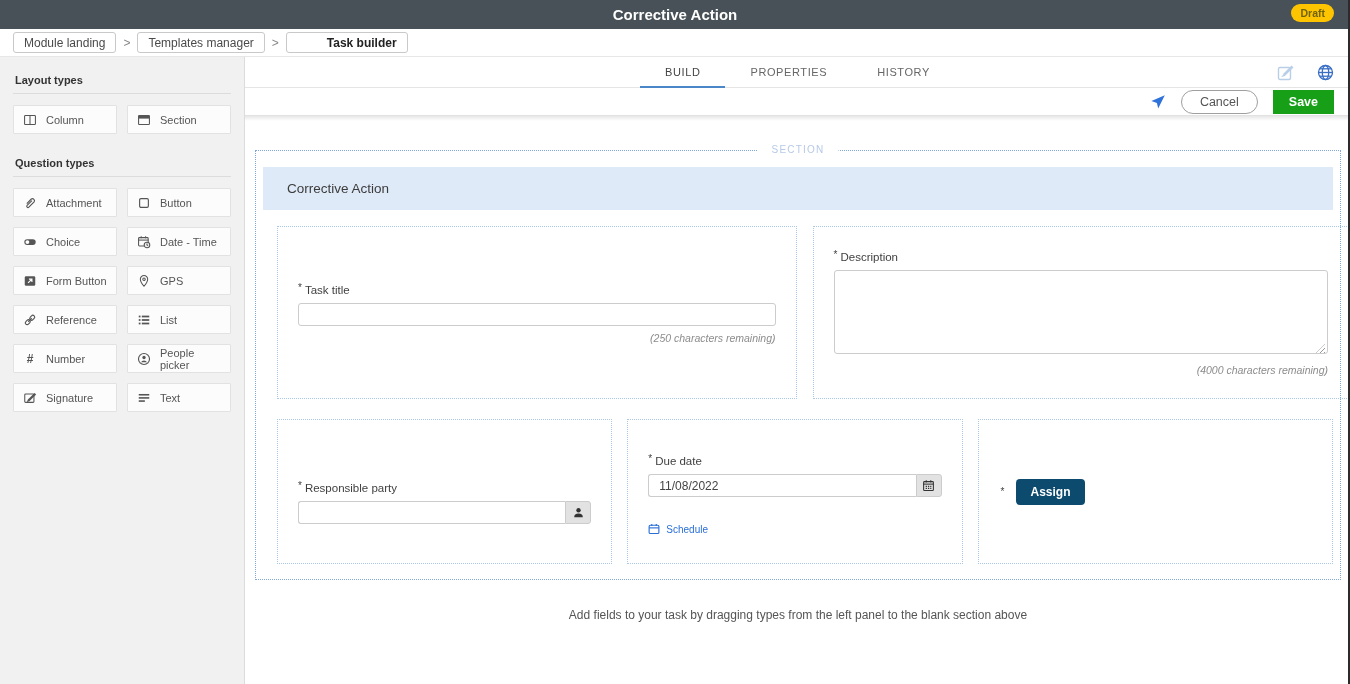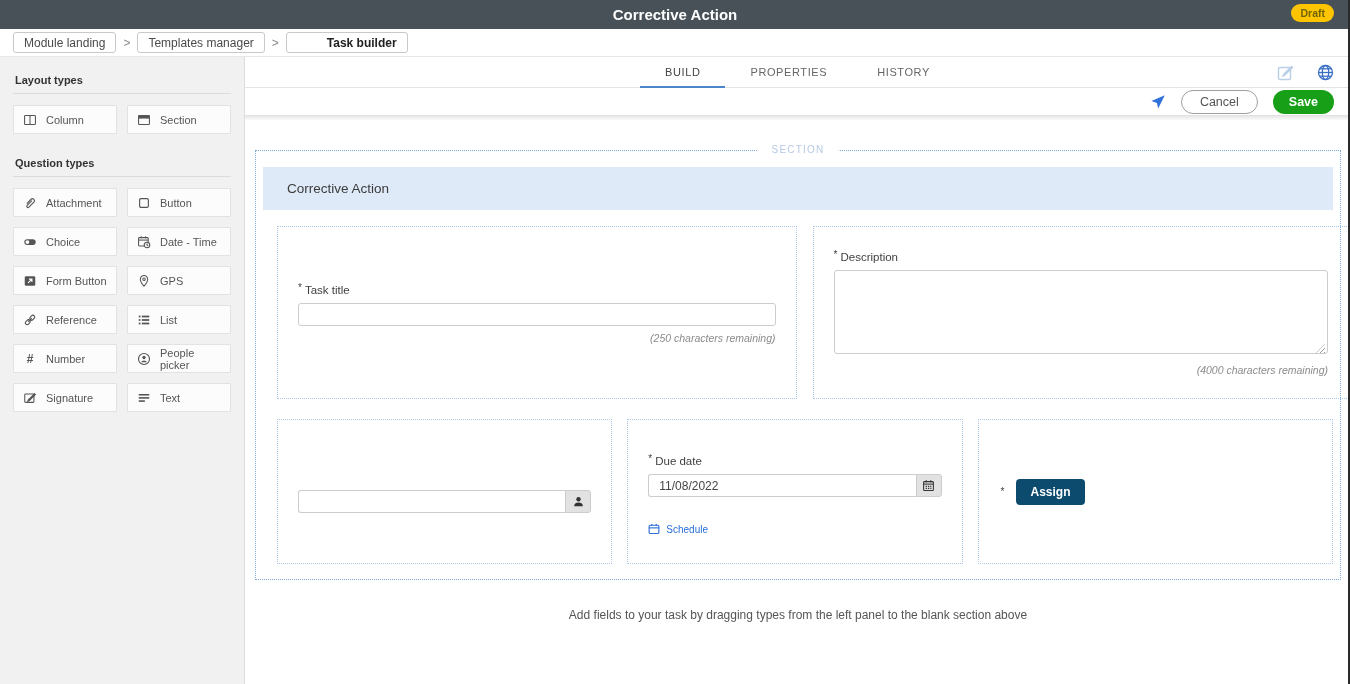--- a/index.html
+++ b/index.html
@@ -37,21 +37,21 @@
   .tab.active { color:#444;text-align:center; }
   .tab.active::after { content:""; position:absolute; left:0; right:0; bottom:-1px; border-bottom:2px solid #4a86c8; }
   .tabrow-icons { position:absolute; right:16px; top:0; height:31px; display:flex; align-items:center; gap:23px; }
   .iconbtn { width:17px; height:17px; cursor:pointer; display:inline-flex; }
   .iconbtn svg { width:17px; height:17px; }
 
   .toolbar { height:27px; display:flex; justify-content:flex-end; align-items:center; gap:15px; padding-right:16px; }
   .toolbar-shadow { height:6px; background:linear-gradient(#00000018, transparent); border-top:1px solid #e2e2e2; }
   .send-btn { width:16px; height:16px; cursor:pointer; display:inline-flex; }
   .btn-cancel { background:#fff; border:1px solid #9f9f9f; border-radius:14px; color:#555; font-size:12.5px; padding:4px 18px; cursor:pointer; font-family:inherit; }
-  .btn-save { background:#17a017; border:none; border-radius:12px; color:#fff; font-weight:bold; font-size:12.5px; padding:5px 16px; cursor:pointer; font-family:inherit; }
+  .btn-save { background:#17a017; border:none; border-radius:0; color:#fff; font-weight:bold; font-size:12.5px; padding:5px 16px; cursor:pointer; font-family:inherit; }
 
   
   .canvas { flex:1; padding:29px 9px 0 10px; overflow:hidden; }
   .section { position:relative; border:1.5px dotted #7fa8d9; min-height:430px; background:#fff; }
   .section-label { position:absolute; top:-7px; left:50%; transform:translateX(-50%); background:#fff; padding:0 14px; font-size:10px; letter-spacing:1.2px; color:#b7c9e6; }
   .section-header { margin:16px 7px 0; height:43px; background:#dfeaf8; display:flex; align-items:center; padding-left:24px; font-size:13.5px; color:#3c3c3c; cursor:pointer; }
 
   .frow1 { display:grid; grid-template-columns:49.2% 50.8%; gap:16px; margin:16px 7px 0 21px; }
   .frow2 { display:grid; grid-template-columns:1fr 1fr 1.06fr; gap:15px; margin:20px 7px 0 21px; }
   .fblock { border:1px dotted #a9c7e8; display:flex; flex-direction:column; justify-content:center; padding:14px 20px; cursor:pointer; }
@@ -299,20 +299,21 @@
               <textarea class="tarea" style=""></textarea>
             </div>
             <div class="helper">(4000 characters remaining)</div>
           </div>
         </div>
 
         <div class="frow2">
 
           <div class="fblock field-responsible">
             <div class="inner-shift">
+              <div class="flabel"><span class="req">*</span><span>Responsible party</span></div>
               <div class="input-group">
                 <input class="tinput" type="text" value="" style="">
                 <span class="addon-btn">
                   <svg viewBox="0 0 16 16">
                     <circle cx="8" cy="5.3" r="2.7" fill="#333"></circle>
                     <path d="M2.7 13.8 a5.3 4.6 0 0 1 10.6 0 Z" fill="#333"></path>
                   </svg>
                 </span>
               </div>
             </div>

